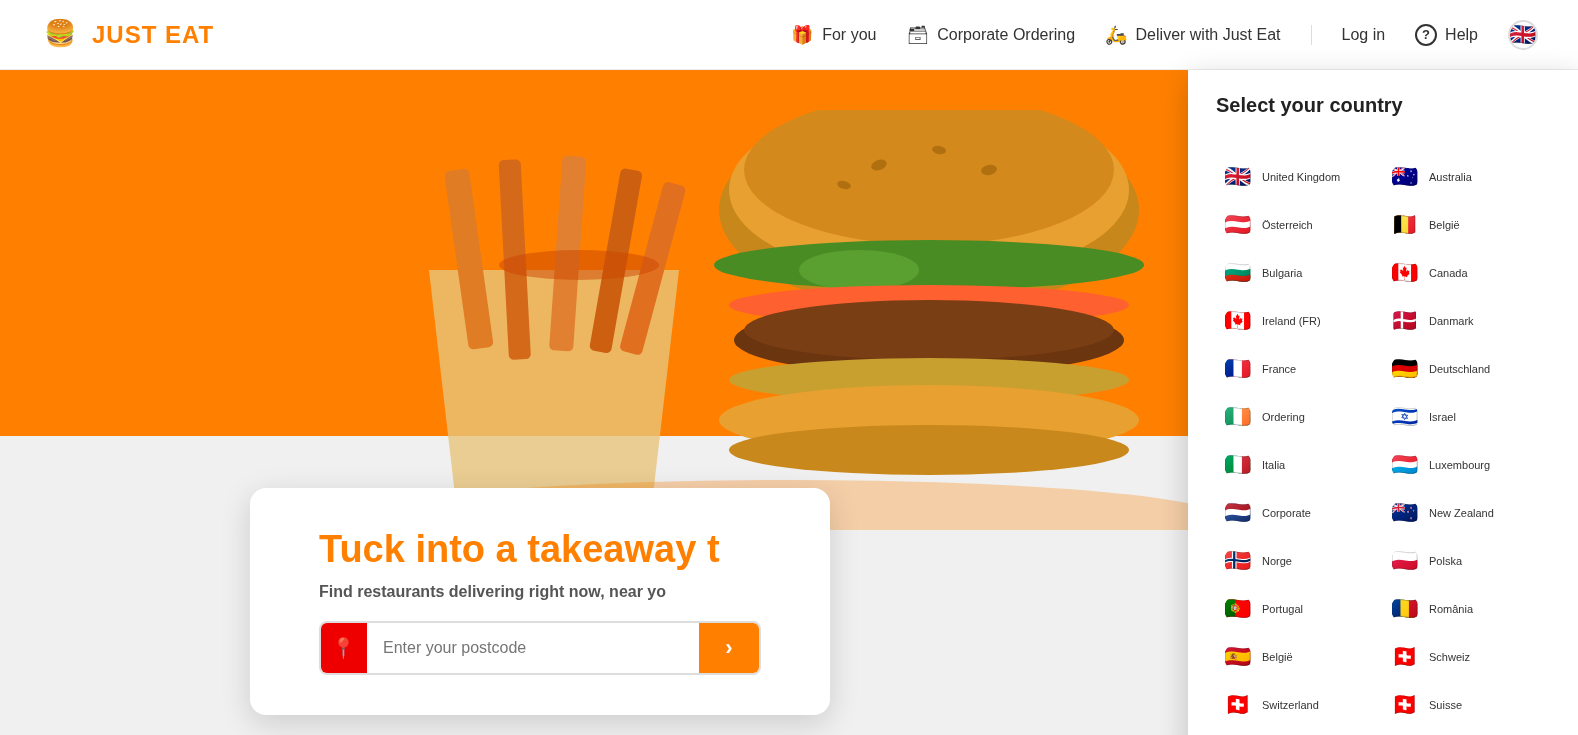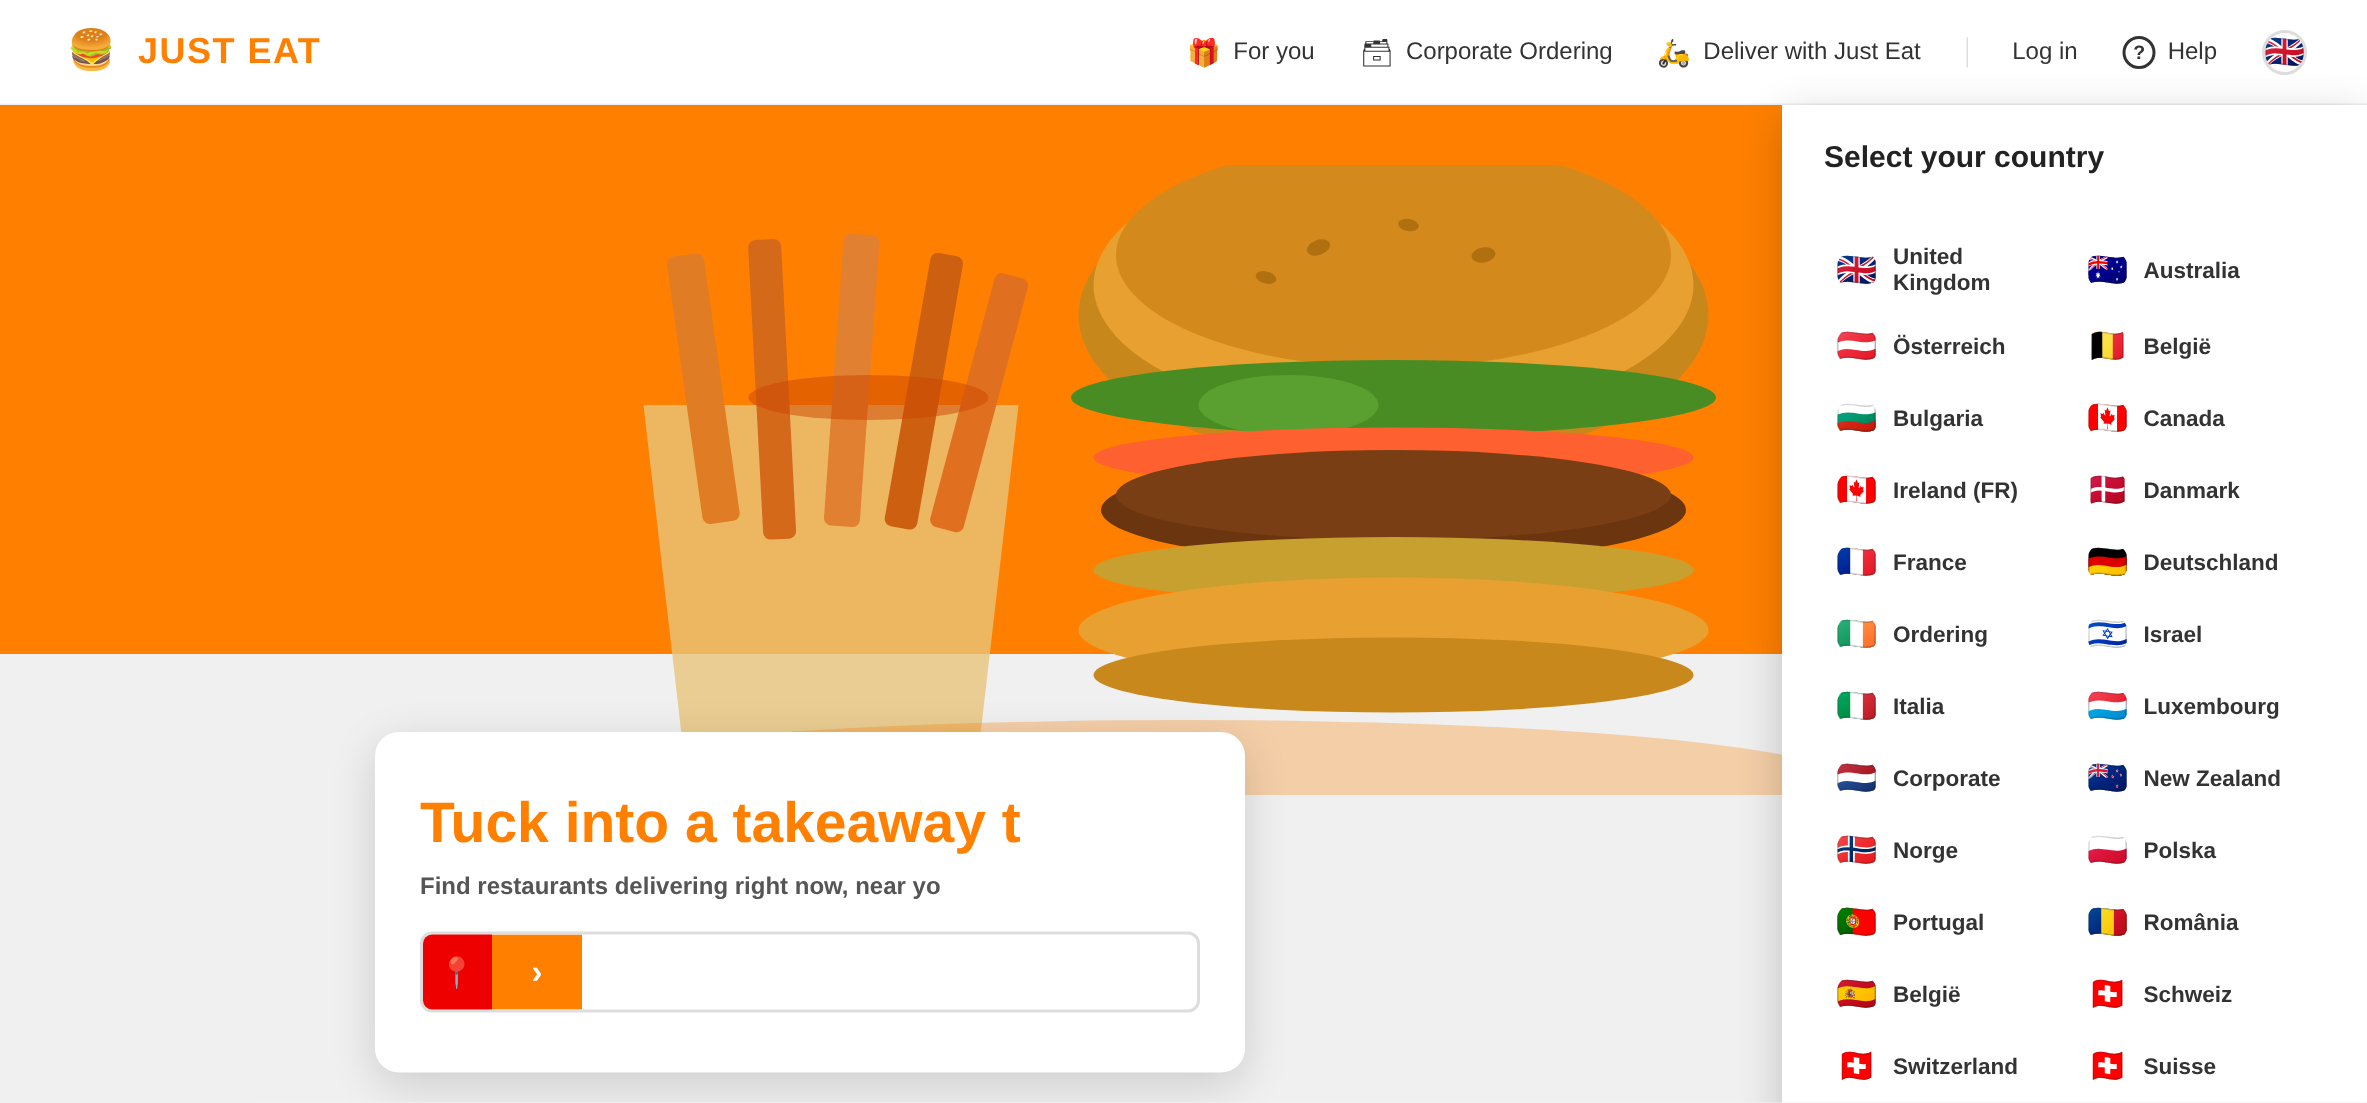--- a/index.html
+++ b/index.html
@@ -29,21 +29,21 @@
       position: absolute; top: 0; left: 0; right: 0; height: 55%;
       background: #ff8000;
     }
     .hero-food-img {
       position: absolute; top: 30px; left: 0; right: 0;
       display: flex; align-items: flex-start; justify-content: center;
       overflow: hidden; height: 440px;
     }
     .search-card {
       position: absolute; bottom: 20px; left: 250px;
-      background: #fff; border-radius: 16px; padding: 40px 30px;
+      background: #fff; border-radius: 16px; padding: 40px 69px;
       box-shadow: 0 8px 30px rgba(0,0,0,0.15);
       width: 580px;
     }
     .search-title {
       font-size: 38px; font-weight: 800; color: #ff8000;
       margin-bottom: 12px; white-space: nowrap; overflow: hidden;
     }
     .search-subtitle { font-size: 16px; color: #555; margin-bottom: 20px; font-weight: bold; }
     .search-bar {
       display: flex; align-items: center;
@@ -80,21 +80,21 @@
     }
     .country-grid {
       display: grid; grid-template-columns: 1fr 1fr;
       gap: 0;
     }
     .country-item {
       display: flex; align-items: center; gap: 10px;
       padding: 10px 8px; cursor: pointer; border-radius: 6px;
     }
     .country-flag { width: 28px; height: 28px; border-radius: 50%; overflow: hidden; flex-shrink: 0; display: flex; align-items: center; justify-content: center; font-size: 20px; }
-    .country-name { font-size: 15px; color: #333; font-weight: 700; }
+    .country-name { font-size: 11px; color: #333; font-weight: 400; }
   </style>
 </head>
 <body>
 
 <header class="header">
   <a class="logo" href="#">
     <svg class="logo-icon" viewBox="0 0 42 42" fill="none">
       <rect width="42" height="42" rx="4" fill="white"></rect>
       <text x="21" y="28" text-anchor="middle" font-size="26" fill="#ff8000">🍔</text>
     </svg>
@@ -183,20 +183,21 @@
     </div>
   </div>
 
   <div class="search-card">
     <div class="search-title">Tuck into a takeaway t</div>
     <div class="search-subtitle">Find restaurants delivering right now, near yo</div>
     <div class="search-bar">
       <div class="search-icon-wrap">
         <span style="font-size:20px;">📍</span>
       </div>
+      <input class="search-input" type="text" placeholder="Enter your postcode" style="">
       <button class="search-go" style="background:#ff8000; color:white; border:none; width:60px; height:100%; font-size:22px; font-weight:bold; cursor:pointer;">›</button>
     </div>
   </div>
 </div>
 
 <div class="country-dropdown">
   <div class="dropdown-title">Select your country</div>
   <div class="country-grid" id="country-grid">
       <div class="country-item">
       <div class="country-flag" style="font-size:22px;">🇬🇧</div>

